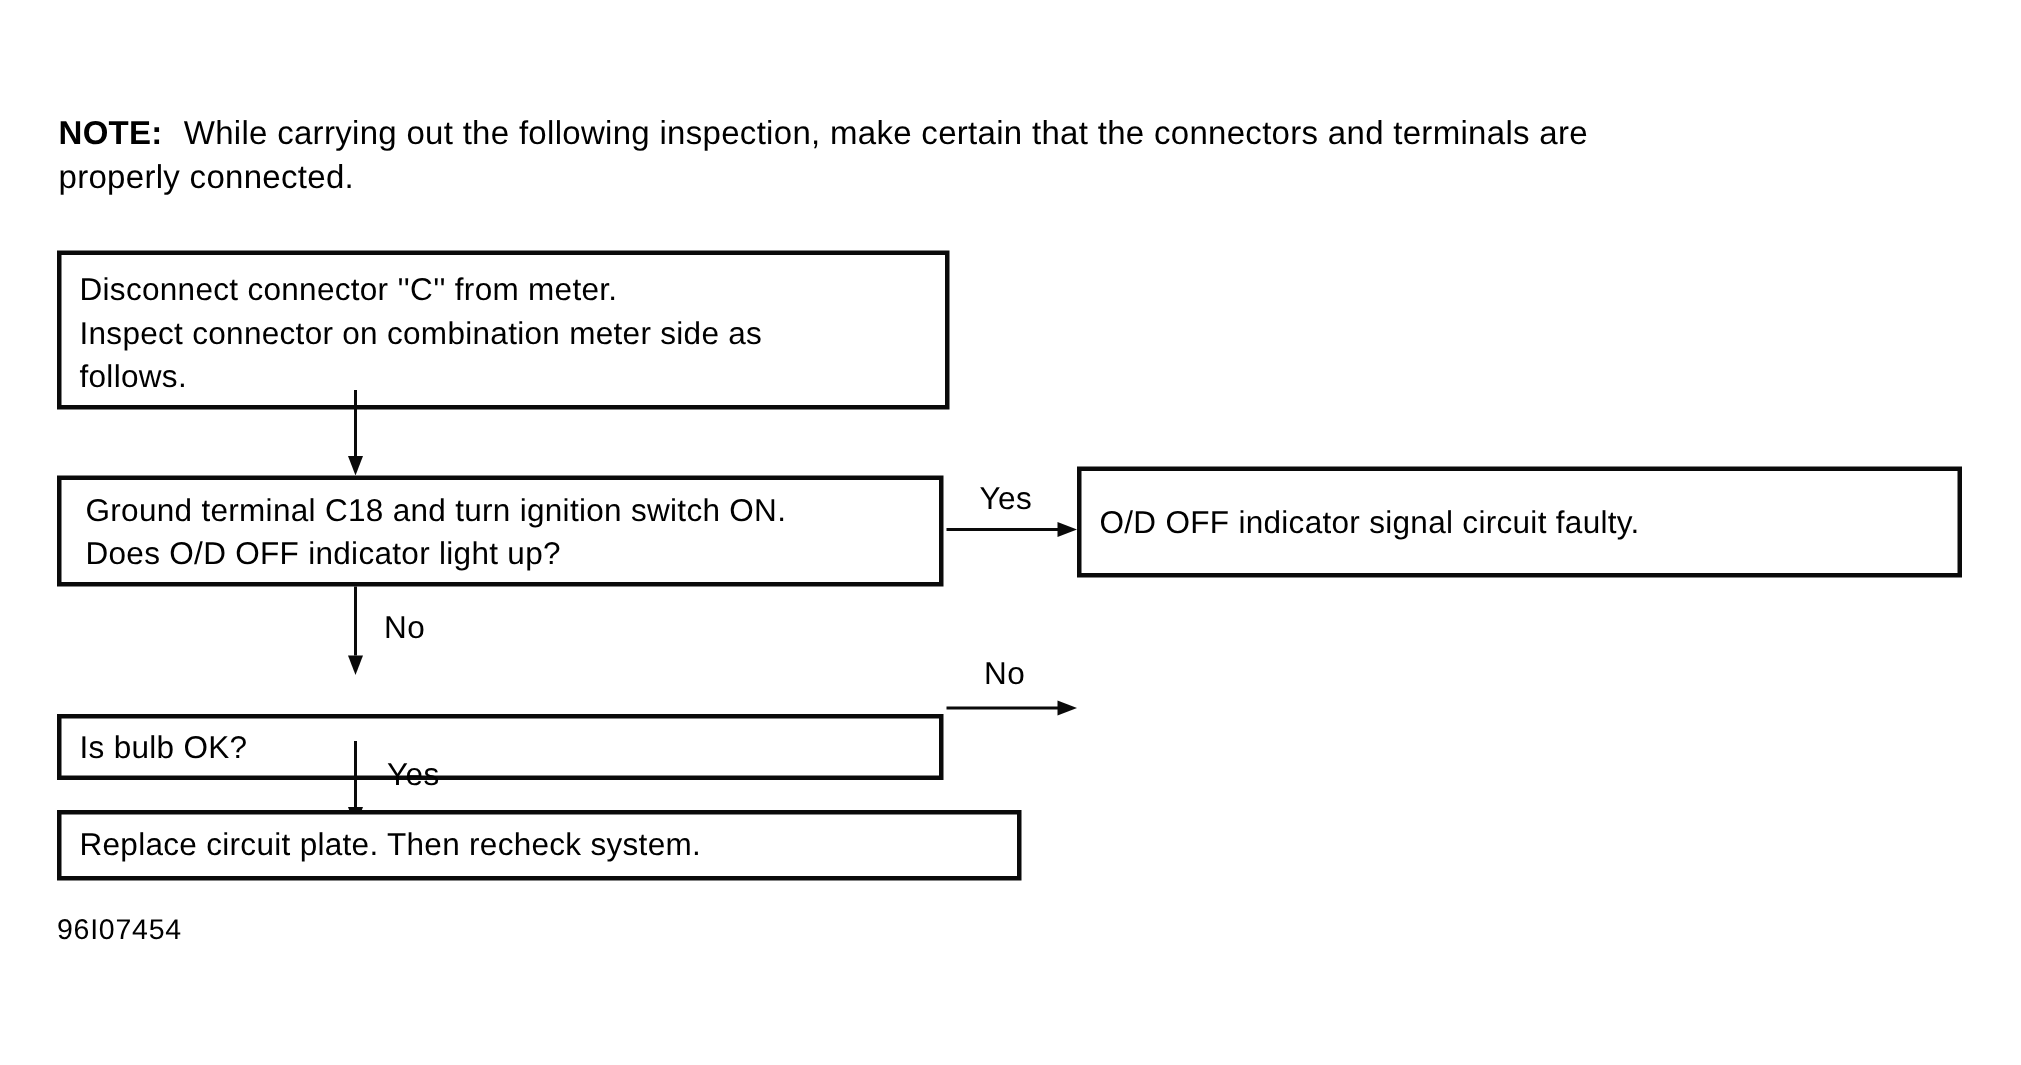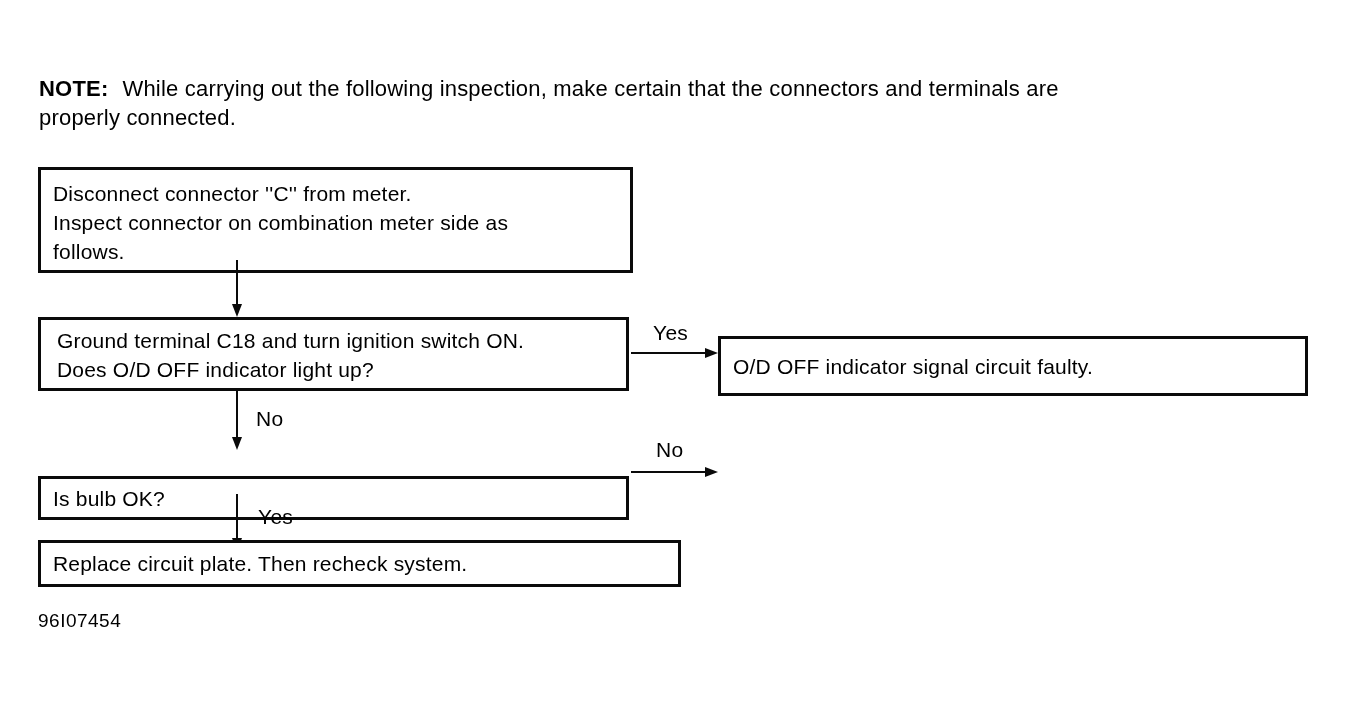--- a/index.html
+++ b/index.html
@@ -105,21 +105,21 @@
   <div class="vline" style="left:236px; top:260px; height:44px;"></div>
   <div class="arrow-down" style="left:232px; top:304px;"></div>
 
   <div class="flow-box pad-two" style="left:38px; top:317px; width:591px; height:74px;padding-left:16px;">Ground terminal C18 and turn ignition switch ON.
 Does O/D OFF indicator light up?</div>
 
   <div class="branch-label" style="left:653px; top:321px;">Yes</div>
   <div class="hline" style="left:631px; top:352px; width:76px;"></div>
   <div class="arrow-right" style="left:705px; top:348px;"></div>
 
-  <div class="flow-box vcenter" style="left:718px; top:336px; width:590px; height:60px;">O/D OFF indicator signal circuit faulty.</div>
+  <div class="flow-box vcenter" style="left:718px; top:311px; width:590px; height:74px;">O/D OFF indicator signal circuit faulty.</div>
 
   <div class="branch-label" style="left:256px; top:407px;">No</div>
   <div class="vline" style="left:236px; top:391px; height:46px;"></div>
   <div class="arrow-down" style="left:232px; top:437px;"></div>
 
   <div class="flow-box vcenter" style="left:38px; top:476px; width:591px; height:44px;">Is bulb OK?</div>
 
   <div class="branch-label" style="left:656px; top:438px;">No</div>
   <div class="hline" style="left:631px; top:471px; width:76px;"></div>
   <div class="arrow-right" style="left:705px; top:467px;"></div>

